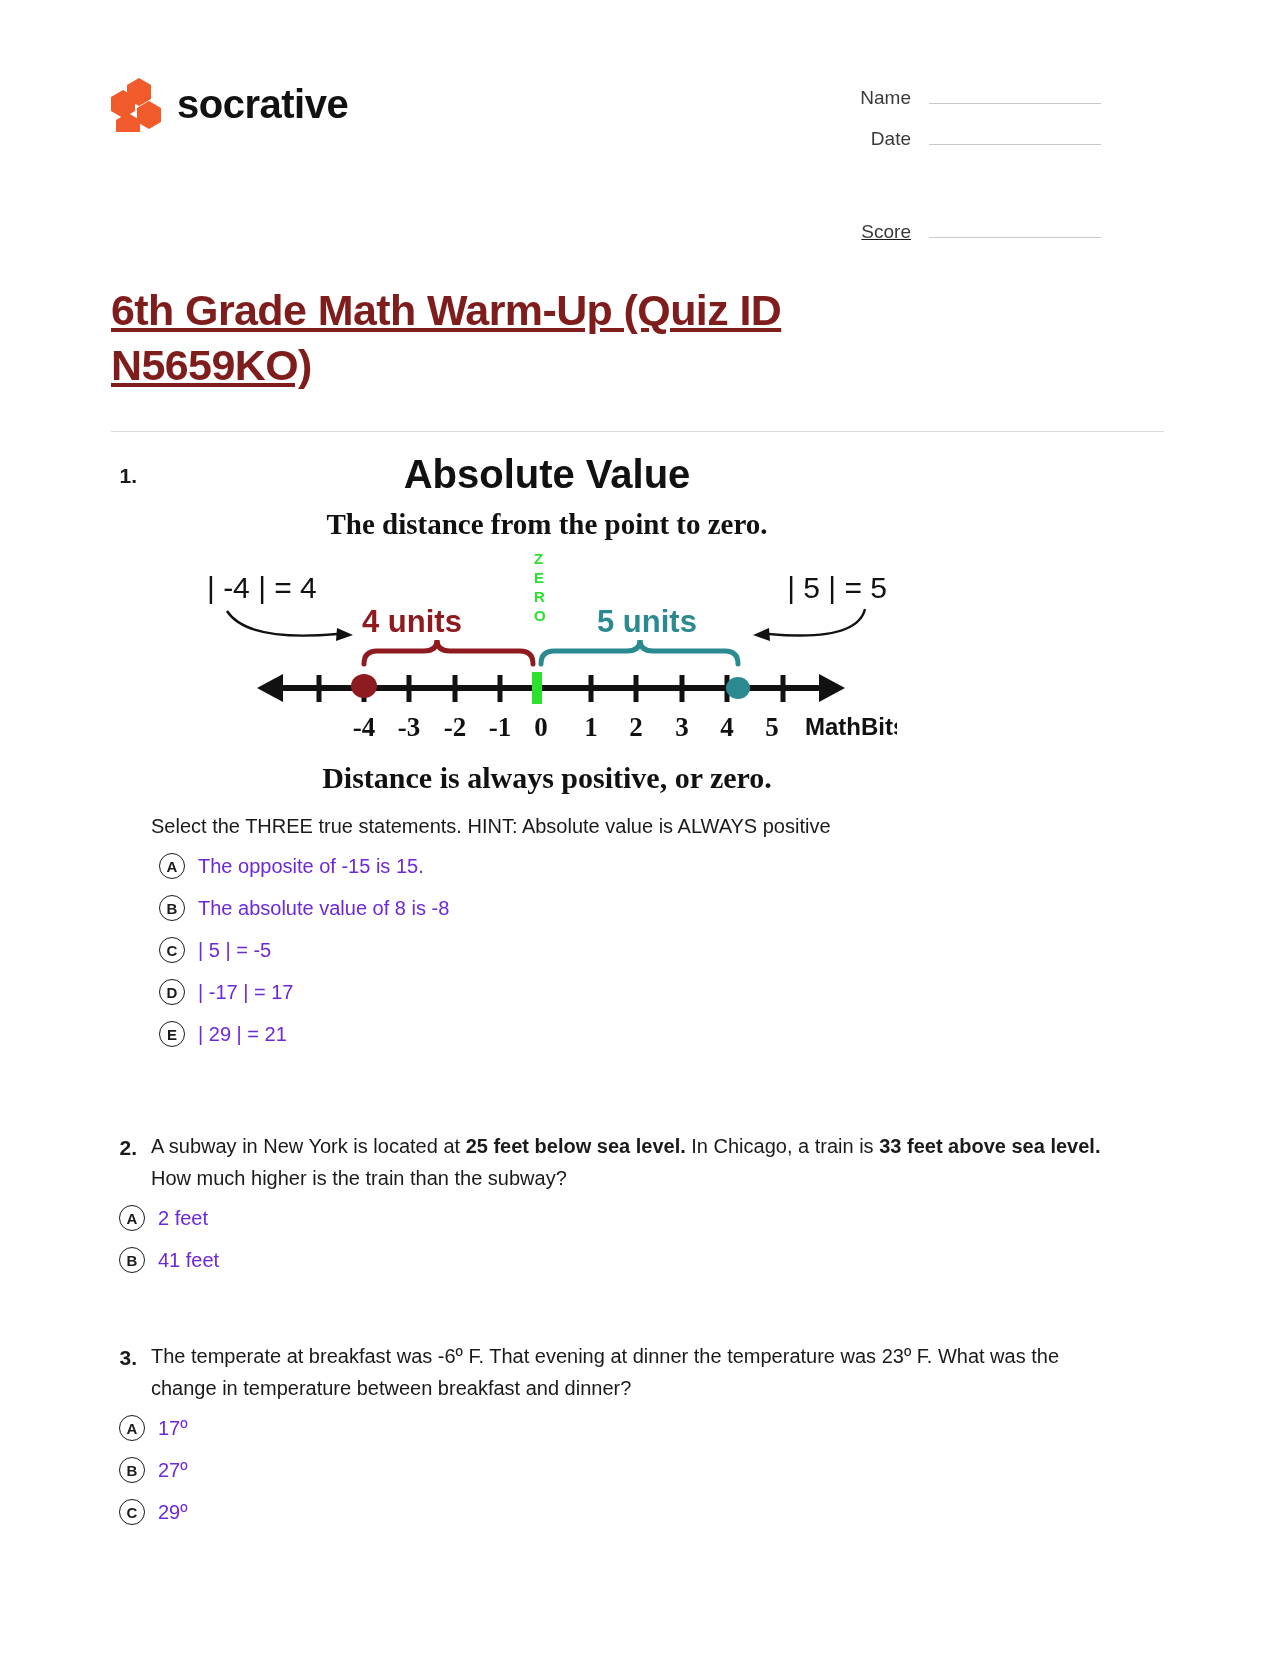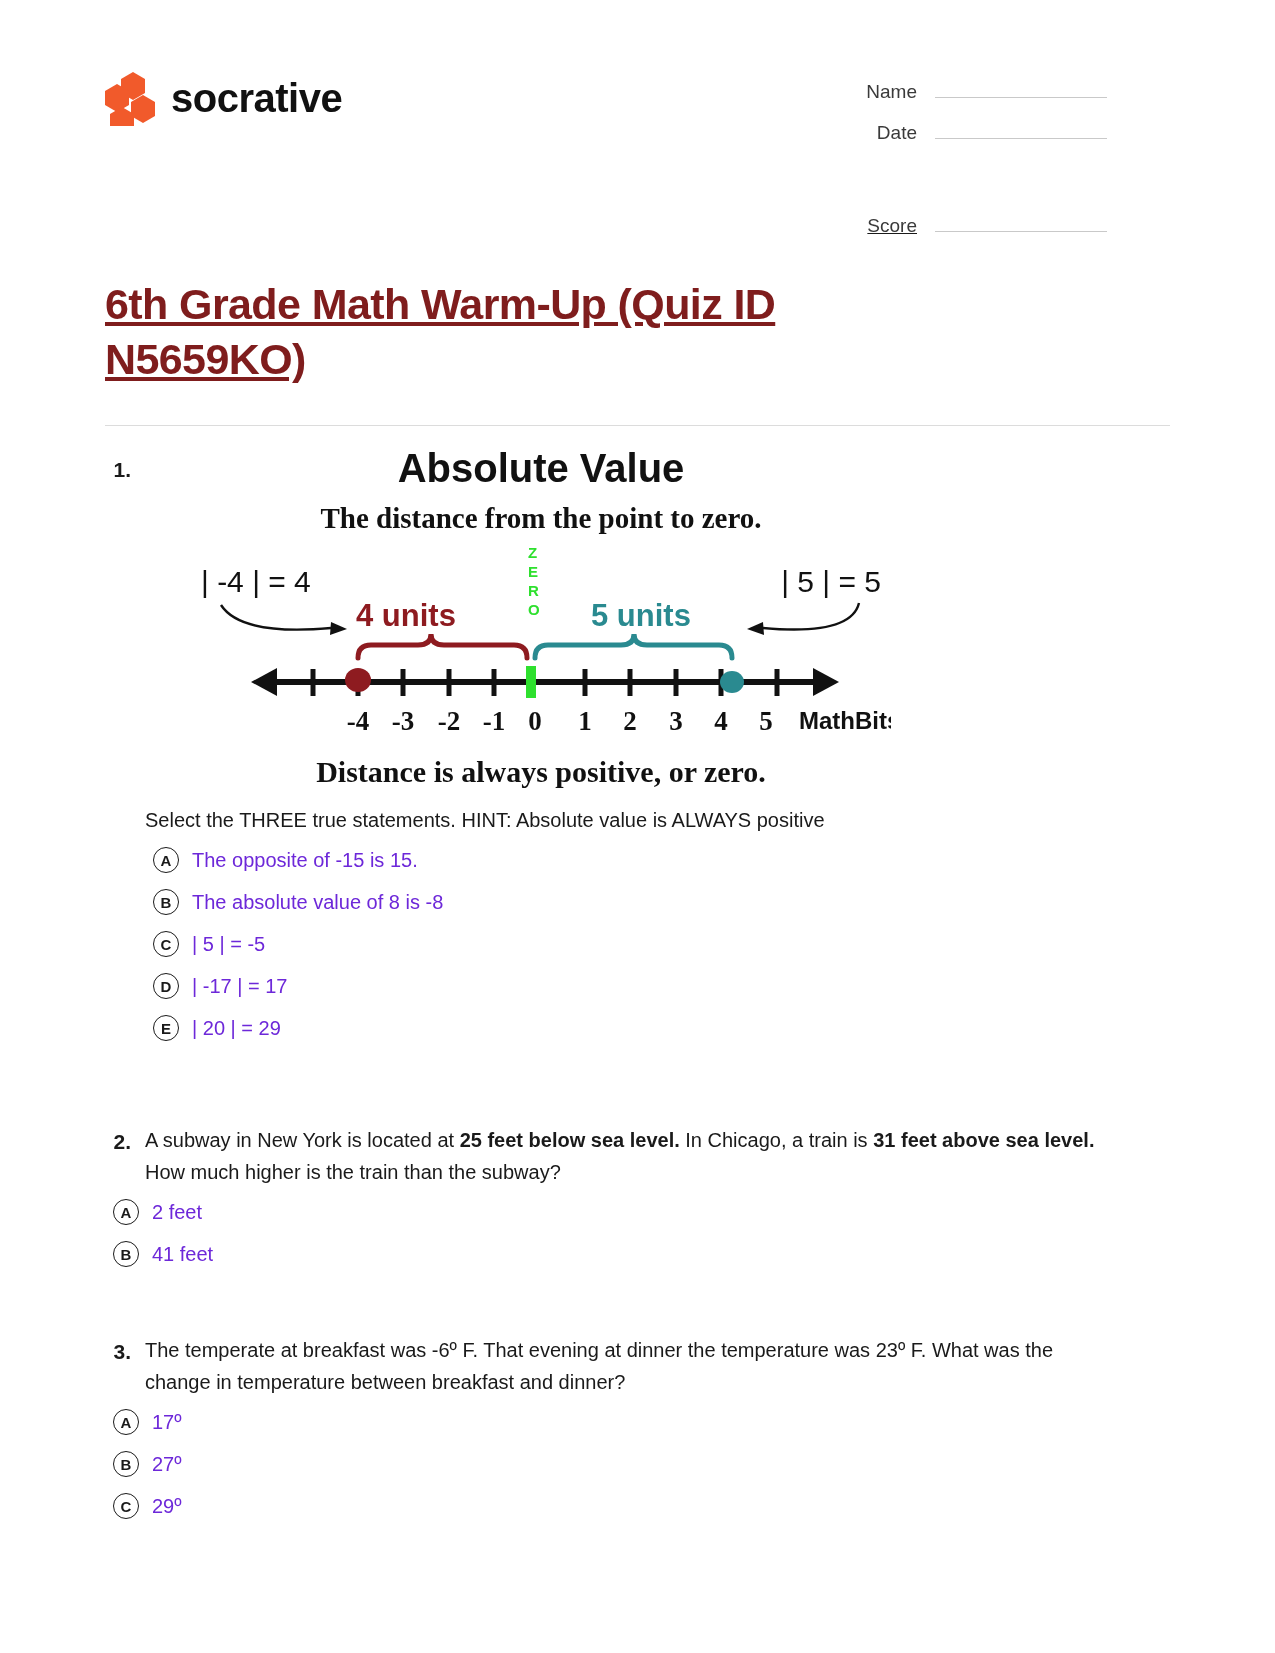--- a/index.html
+++ b/index.html
@@ -11,21 +11,21 @@
     font-family: "Liberation Sans", sans-serif;
     color: #1a1a1a;
     position: relative;
     overflow: hidden;
   }
 
   .page {
     position: relative;
     width: 1275px;
     height: 1208px;
-    padding: 0;
+    padding: 6px;
   }
 
   
   .header {
     position: relative;
     display: flex;
     align-items: flex-start;
     justify-content: space-between;
     padding: 62px 168px 0 105px;
   }
@@ -303,36 +303,36 @@
             <div class="option">
               <span class="bubble">C</span>
               <span class="option-text">| 5 | = -5</span>
             </div>
             <div class="option">
               <span class="bubble">D</span>
               <span class="option-text">| -17 | = 17</span>
             </div>
             <div class="option">
               <span class="bubble">E</span>
-              <span class="option-text">| 20 | = 29</span>
+              <span class="option-text">| 29 | = 21</span>
             </div>
           </div>
 
         </div>
       </div>
     </div>
 
     <div class="spacer-lg"></div>
 
     <div class="question">
       <div class="q-head">
         <div class="q-num">2.</div>
         <div class="q-body">
           <div class="q-text">
-            <span>A subway in New York is located at </span><b>25 feet below sea level.</b><span> In Chicago, a train is </span><b>31 feet above sea level.</b><span> How much higher is the train than the subway?</span>
+            <span>A subway in New York is located at </span><b>25 feet below sea level.</b><span> In Chicago, a train is </span><b>33 feet above sea level.</b><span> How much higher is the train than the subway?</span>
           </div>
         </div>
       </div>
       <div class="options q2-options" style="margin-left:8px;">
         <div class="option">
           <span class="bubble">A</span>
           <span class="option-text">2 feet</span>
         </div>
         <div class="option">
           <span class="bubble">B</span>

